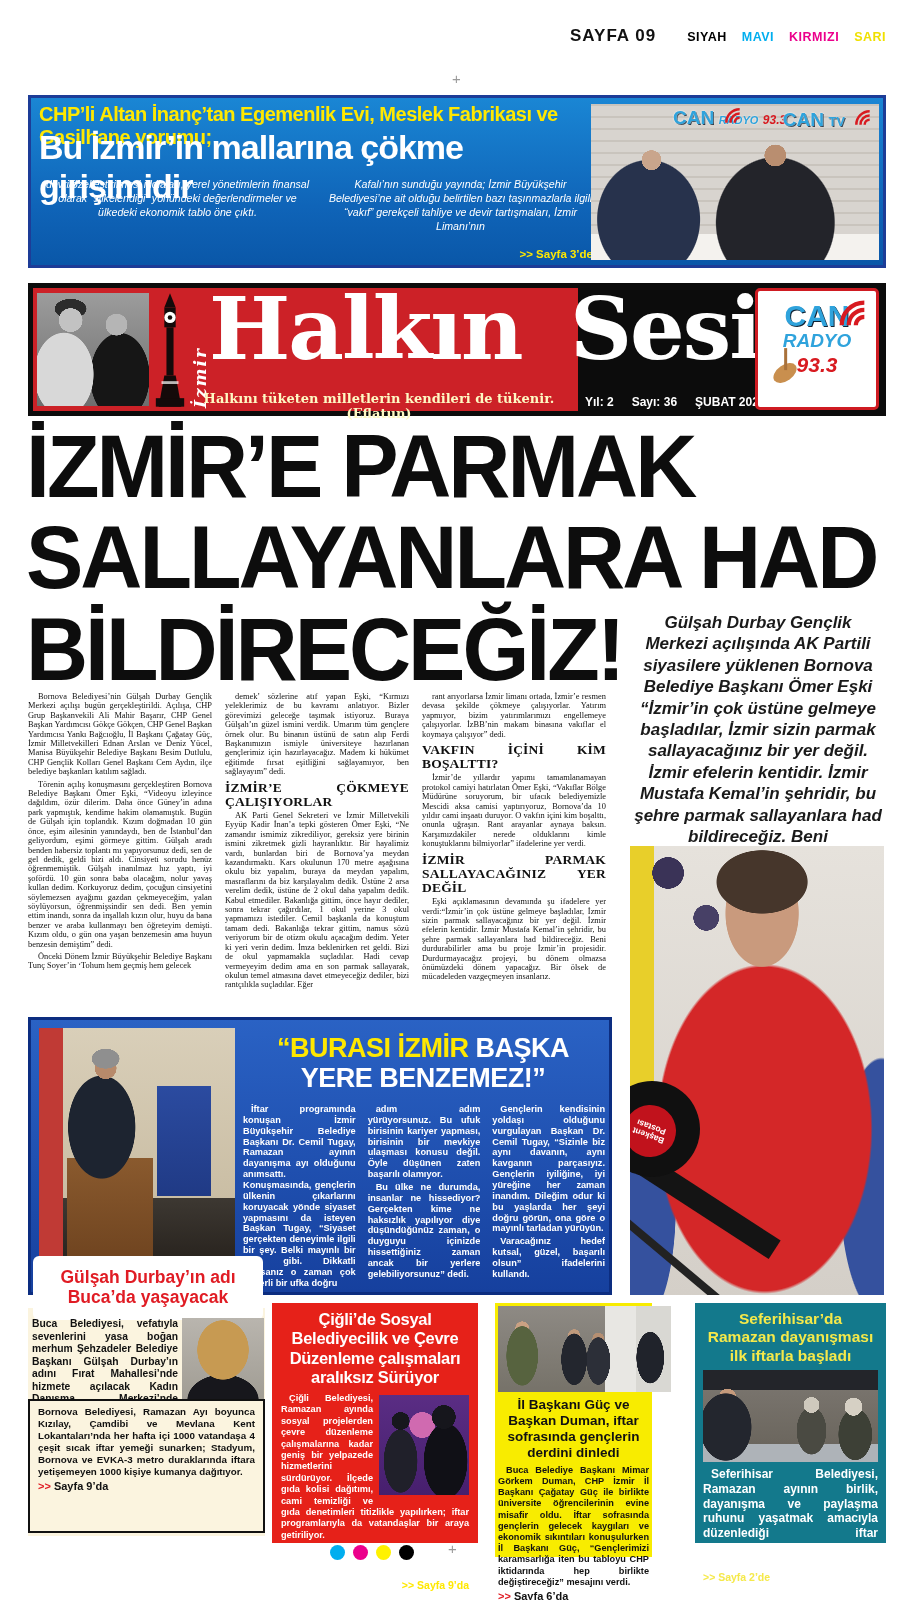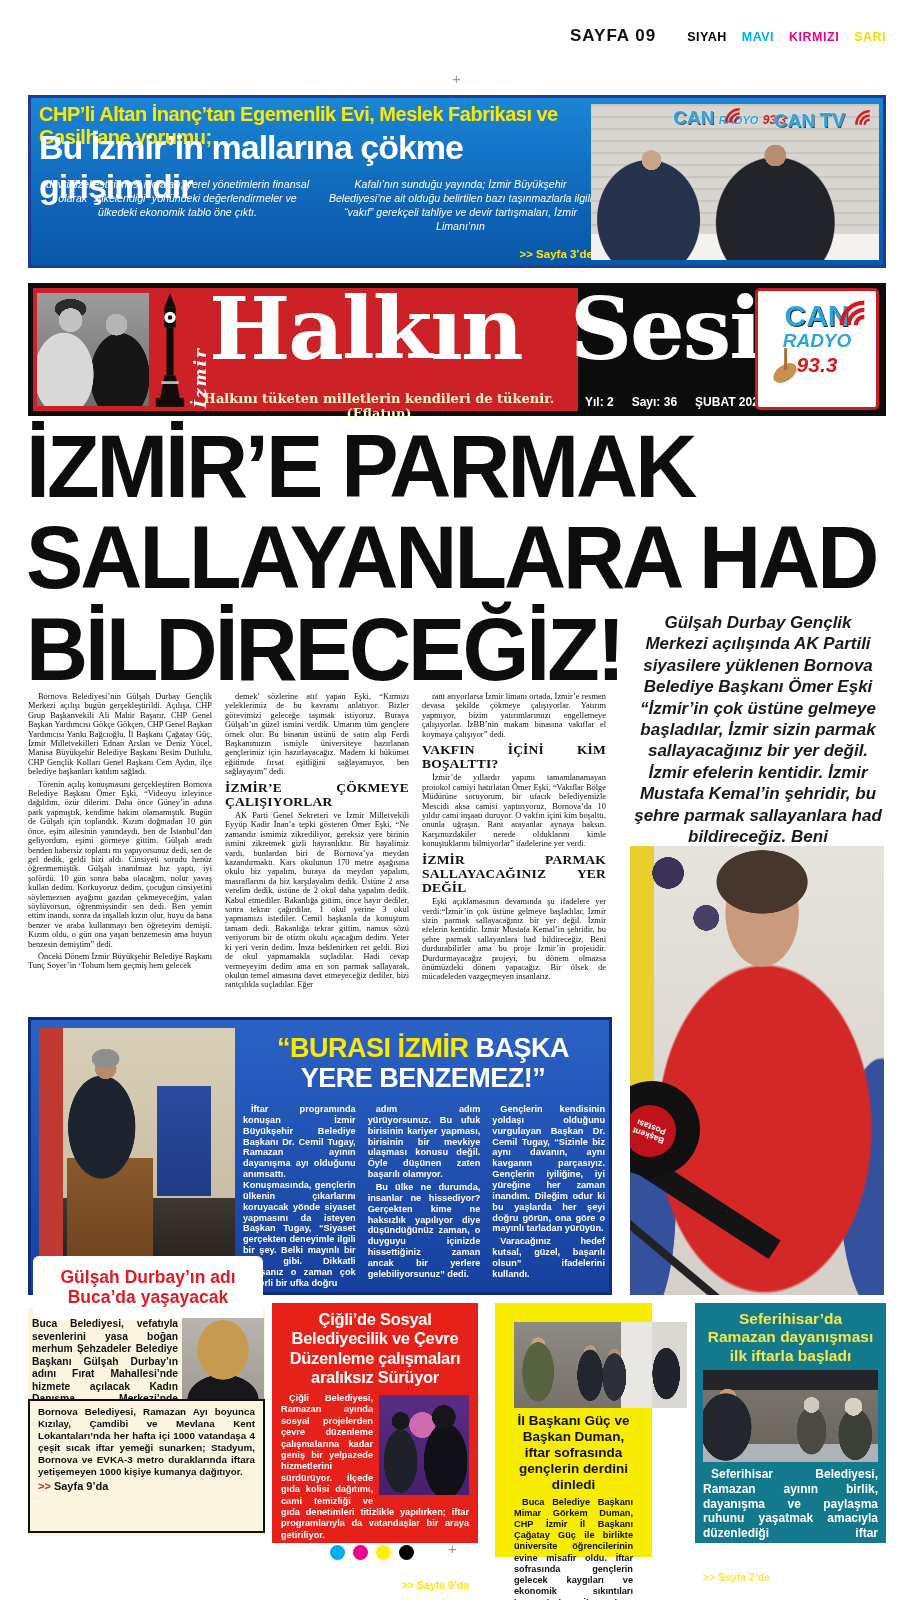--- a/index.html
+++ b/index.html
@@ -127,21 +127,21 @@
       radial-gradient(ellipse 22px 38px at 74% 66%,#101016 98%,transparent) no-repeat,
       radial-gradient(circle 13px at 48% 30%,#d06ab0 98%,transparent) no-repeat,
       linear-gradient(180deg,#5a2d84,#471f6e)}
   .ciglibody{color:#fff;font-size:9.2px;font-weight:700;line-height:1.24;text-align:justify}
   .ciglibody p{margin:0 0 2px;text-indent:8px}
   .cigliref{color:#ffe800;font-weight:800;font-size:10.5px;text-align:right}
   
   .dots{left:330px;top:1545px;display:flex;gap:8px}
   .dot{width:15px;height:15px;border-radius:50%}
   
-  .yellowbox{left:495px;top:1303px;width:157px;height:254px;box-sizing:border-box;background:#f8ec00;padding:19px}
+  .yellowbox{left:495px;top:1303px;width:157px;height:254px;box-sizing:border-box;background:#f8ec00;padding:3px}
   .kitchenphoto{width:173px;height:86px;background:
       radial-gradient(ellipse 16px 30px at 14% 58%,#57633f 98%,transparent) no-repeat,
       radial-gradient(circle 7px at 14% 26%,#caa183 98%,transparent) no-repeat,
       radial-gradient(ellipse 13px 26px at 44% 62%,#23262e 98%,transparent) no-repeat,
       radial-gradient(circle 6px at 44% 34%,#c09a7c 98%,transparent) no-repeat,
       radial-gradient(ellipse 12px 24px at 58% 64%,#2c2f38 98%,transparent) no-repeat,
       radial-gradient(circle 6px at 58% 38%,#b58f72 98%,transparent) no-repeat,
       radial-gradient(ellipse 14px 26px at 88% 60%,#20232b 98%,transparent) no-repeat,
       linear-gradient(90deg,transparent 0 62%,#e8e7e3 62% 80%,#d9d8d3 80%),
       linear-gradient(180deg,#8e8a84,#767269)}
@@ -193,21 +193,21 @@
         <span class="rd">RADYO</span>
         <span class="fq">93.3</span>
       </div>
       <svg class="arcs" style="left:132px;top:2px" viewBox="0 0 24 24">
         <path d="M4 20a16 16 0 0 1 16-16" fill="none" stroke="#d81a20" stroke-width="3"></path>
         <path d="M9 20a11 11 0 0 1 11-11" fill="none" stroke="#d81a20" stroke-width="3"></path>
         <path d="M14 20a6 6 0 0 1 6-6" fill="none" stroke="#d81a20" stroke-width="3"></path>
       </svg>
       <div class="canlogo" style="right:34px;top:6px">
         <span class="cn">CAN</span>
-        <span class="cn" style="font-size:20px">TV</span>
+        <span class="cn" style="font-size:13px">TV</span>
       </div>
       <svg class="arcs" style="right:6px;top:4px" viewBox="0 0 24 24">
         <path d="M4 20a16 16 0 0 1 16-16" fill="none" stroke="#d81a20" stroke-width="3"></path>
         <path d="M9 20a11 11 0 0 1 11-11" fill="none" stroke="#d81a20" stroke-width="3"></path>
         <path d="M14 20a6 6 0 0 1 6-6" fill="none" stroke="#d81a20" stroke-width="3"></path>
       </svg>
     </div>
   </div>
 
   <div class="abs masthead">

